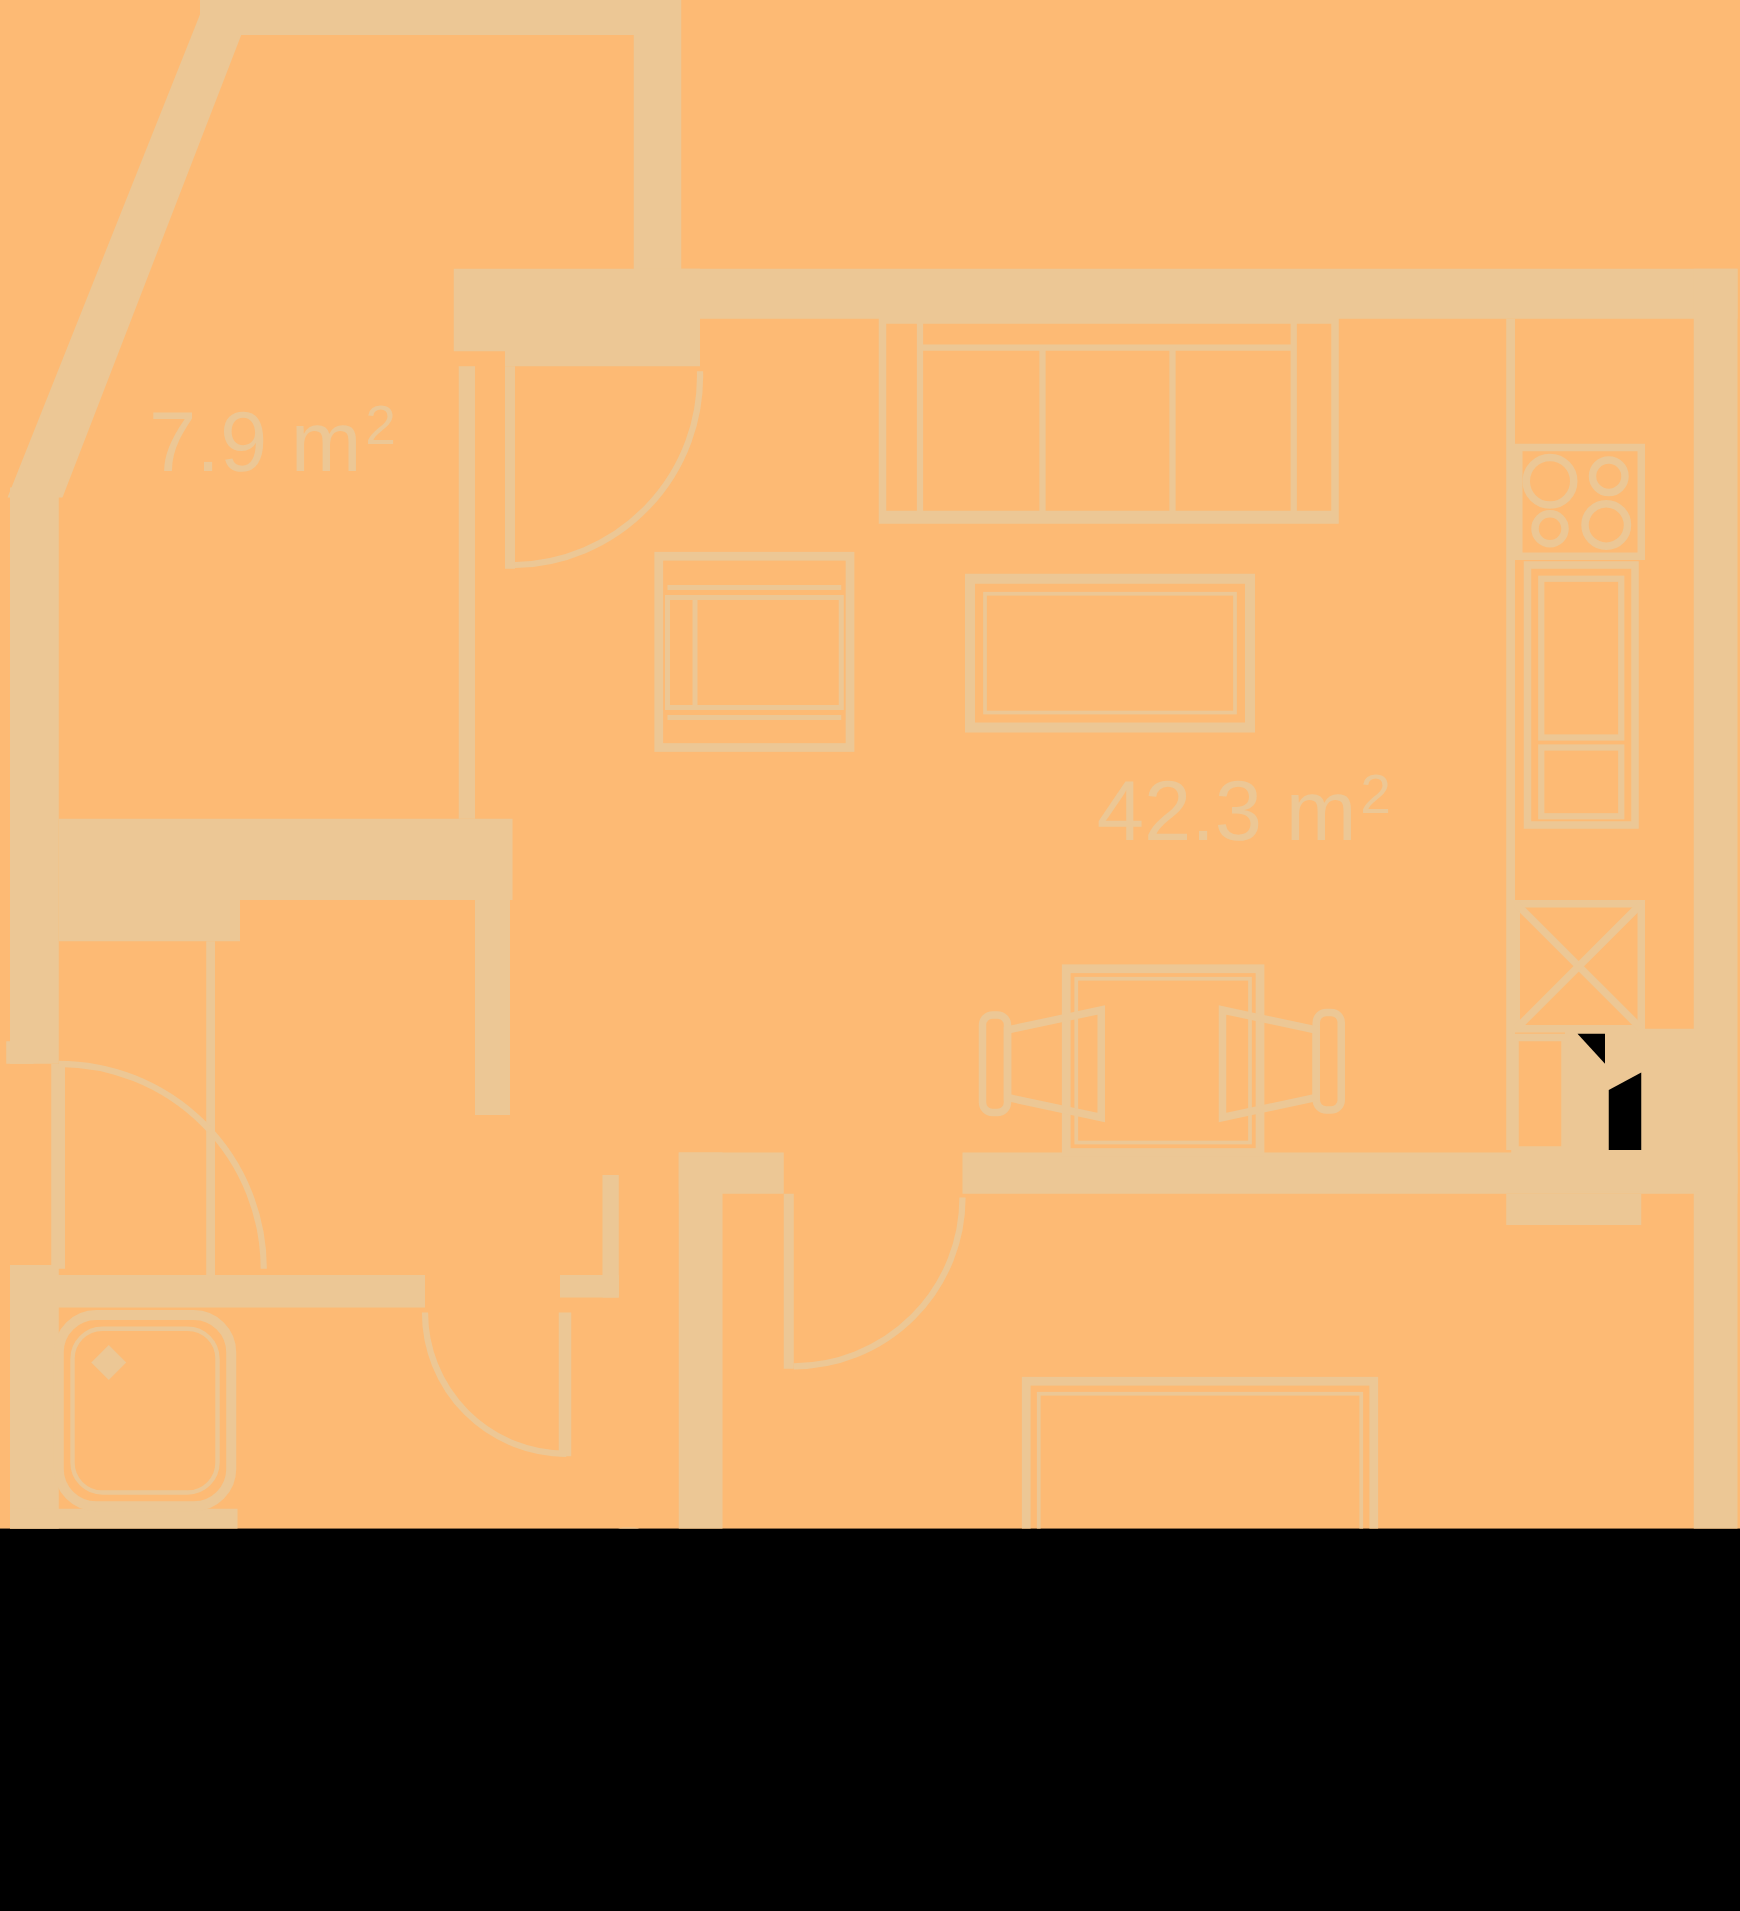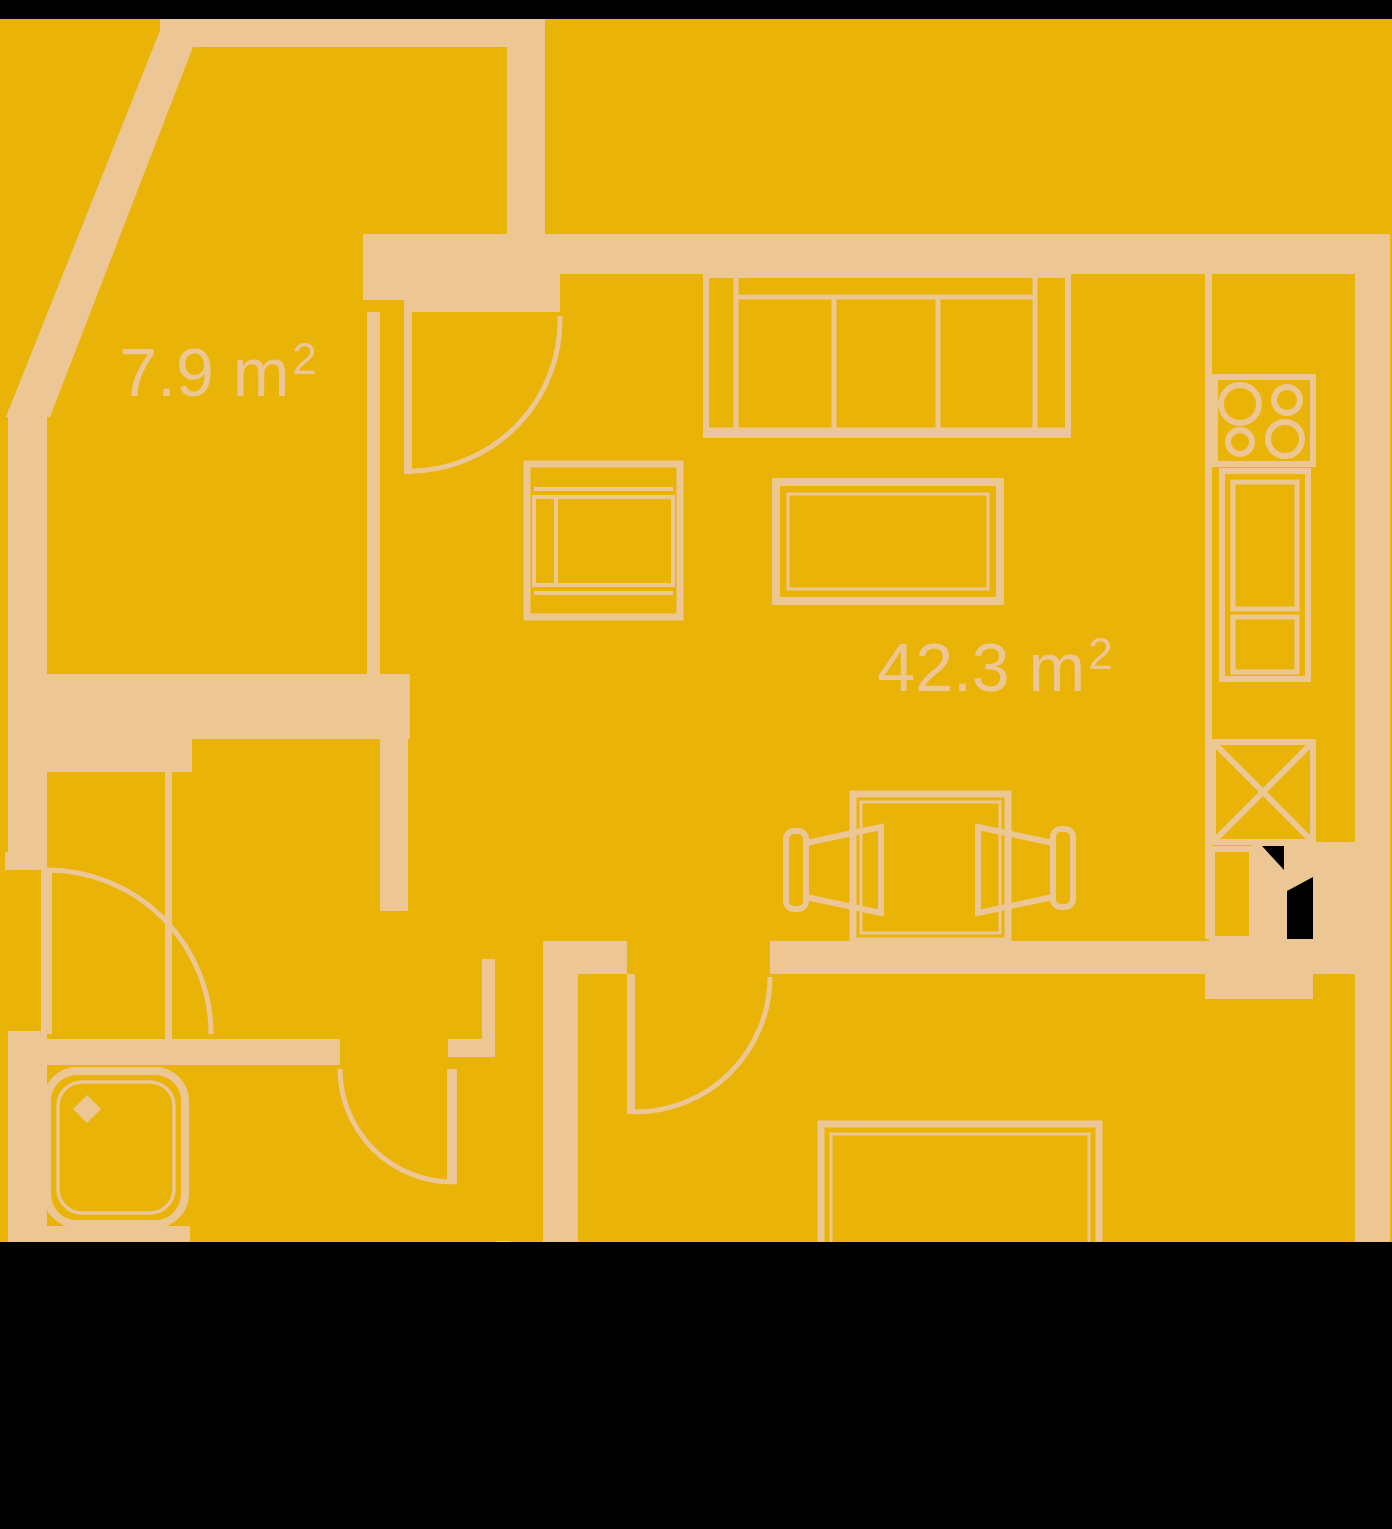--- a/index.html
+++ b/index.html
@@ -1,16 +1,16 @@
 <!DOCTYPE html>
 <html><head>
 <meta charset="utf-8">
 <style>
   html,body{margin:0;padding:0;background:#000;}
-  .stage{position:relative;width:1392px;height:1223px;background:#eab308;overflow:hidden;margin-top:19px;}
+  .stage{position:relative;width:1392px;height:1223px;background:#fdba74;overflow:hidden;}
   svg{display:block;}
   .wall{fill:#ecc795;stroke:none;}
   .ln{fill:none;stroke:#ecc795;}
   .lbl{font-family:"Liberation Sans","DejaVu Sans",sans-serif;fill:#ecc795;}
 </style>
 </head>
 <body>
 
 <div class="stage">
 <svg width="1392" height="1529" viewBox="0 0 1392 1529">

